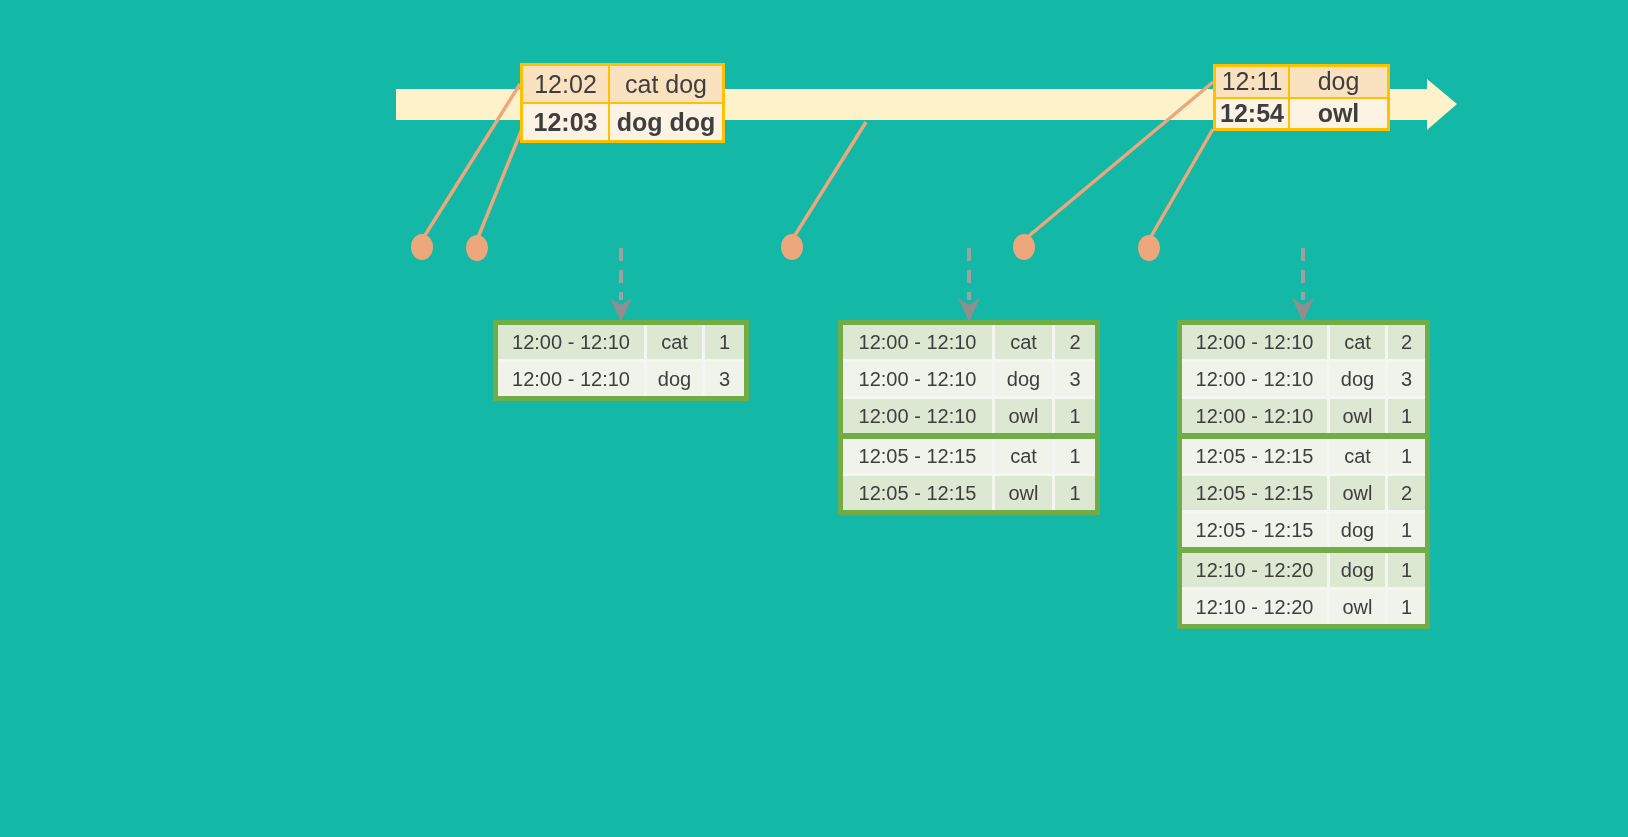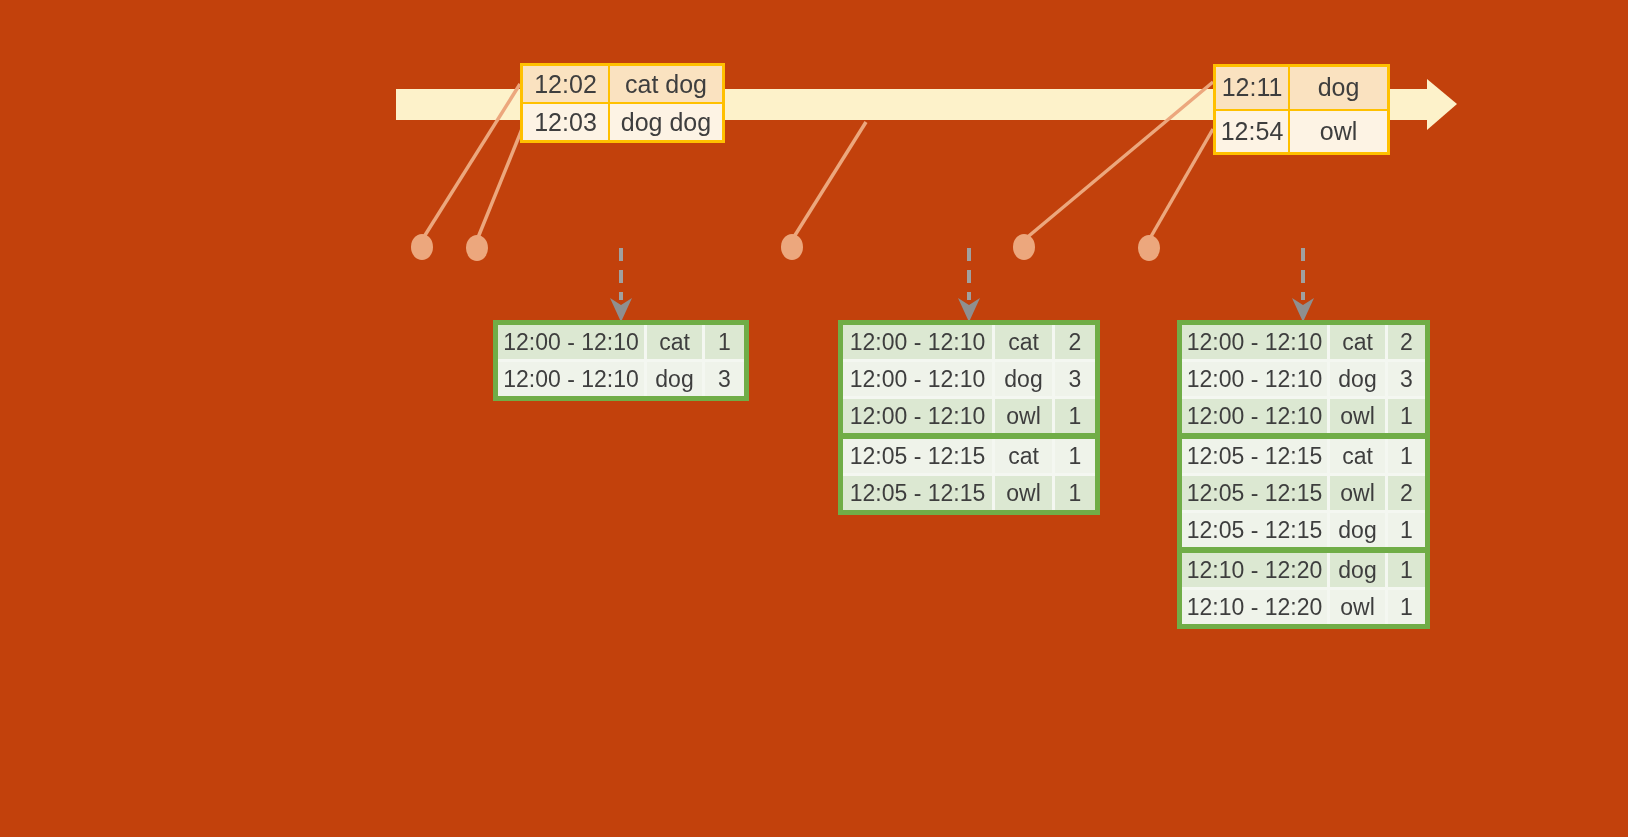--- a/index.html
+++ b/index.html
@@ -1,50 +1,50 @@
 <!DOCTYPE html>
 <html><head>
 <meta charset="utf-8">
 <style>
   html,body { margin:0; padding:0; background:#000; }
   .stage {
-    position:relative; width:1628px; height:837px; background:#c2410c;
+    position:relative; width:1628px; height:837px; background:#14b8a6;
     overflow:hidden; font-family:"Liberation Sans","DejaVu Sans",sans-serif;
     color:#3E3E3E;
   }
   .stage svg.overlay { position:absolute; left:0; top:0; z-index:1; }
 
   
   .etable {
     position:absolute; z-index:3; box-sizing:border-box;
     display:grid; gap:2px; background:#FFC000; border:3px solid #FFC000;
   }
   .ecell {
     display:flex; align-items:center; justify-content:center;
     font-size:25px; line-height:1; color:#3E3E3E;
   }
   .ecell.dark  { background:#FAE2C0; }
-  .ecell.light { background:#FDF3E4; }
+  .ecell.light { background:#FDF3E4;font-weight:bold; }
   #etableA { left:520px; top:63px;  width:205px; height:80px; grid-template-columns:85px 1fr; }
   #etableB { left:867px; top:84px;  width:205px; height:39px; grid-template-columns:84px 1fr; }
-  #etableC { left:1213px; top:64px; width:177px; height:91px; grid-template-columns:72px 1fr; }
+  #etableC { left:1213px; top:64px; width:177px; height:67px; grid-template-columns:72px 1fr; }
 
   
   .gtable {
     position:absolute; z-index:3; box-sizing:border-box;
     border:5px solid #70AD47; background:#70AD47;
   }
   .grow {
     display:grid; gap:3px; background:#F4F7F1; height:34px;
   }
   .grow.sep-thin  { border-top:3px solid #F4F7F1; }
   .grow.sep-group { border-top:6px solid #70AD47; }
   .gcell {
     display:flex; align-items:center; justify-content:center;
-    font-size:23px; line-height:1; color:#3E3E3E;
+    font-size:20px; line-height:1; color:#3E3E3E;
   }
   .grow.odd  .gcell { background:#DCE8D2; }
   .grow.even .gcell { background:#EFF3EA; }
   #gtable1 { left:493px;  top:320px; width:256px; height:81px;  }
   #gtable1 .grow { grid-template-columns:146px 55px 1fr; }
   #gtable2 { left:838px;  top:320px; width:262px; height:195px; }
   #gtable2 .grow { grid-template-columns:149px 57px 1fr; }
   #gtable3 { left:1177px; top:320px; width:253px; height:309px; }
   #gtable3 .grow { grid-template-columns:145px 55px 1fr; }
 </style>

